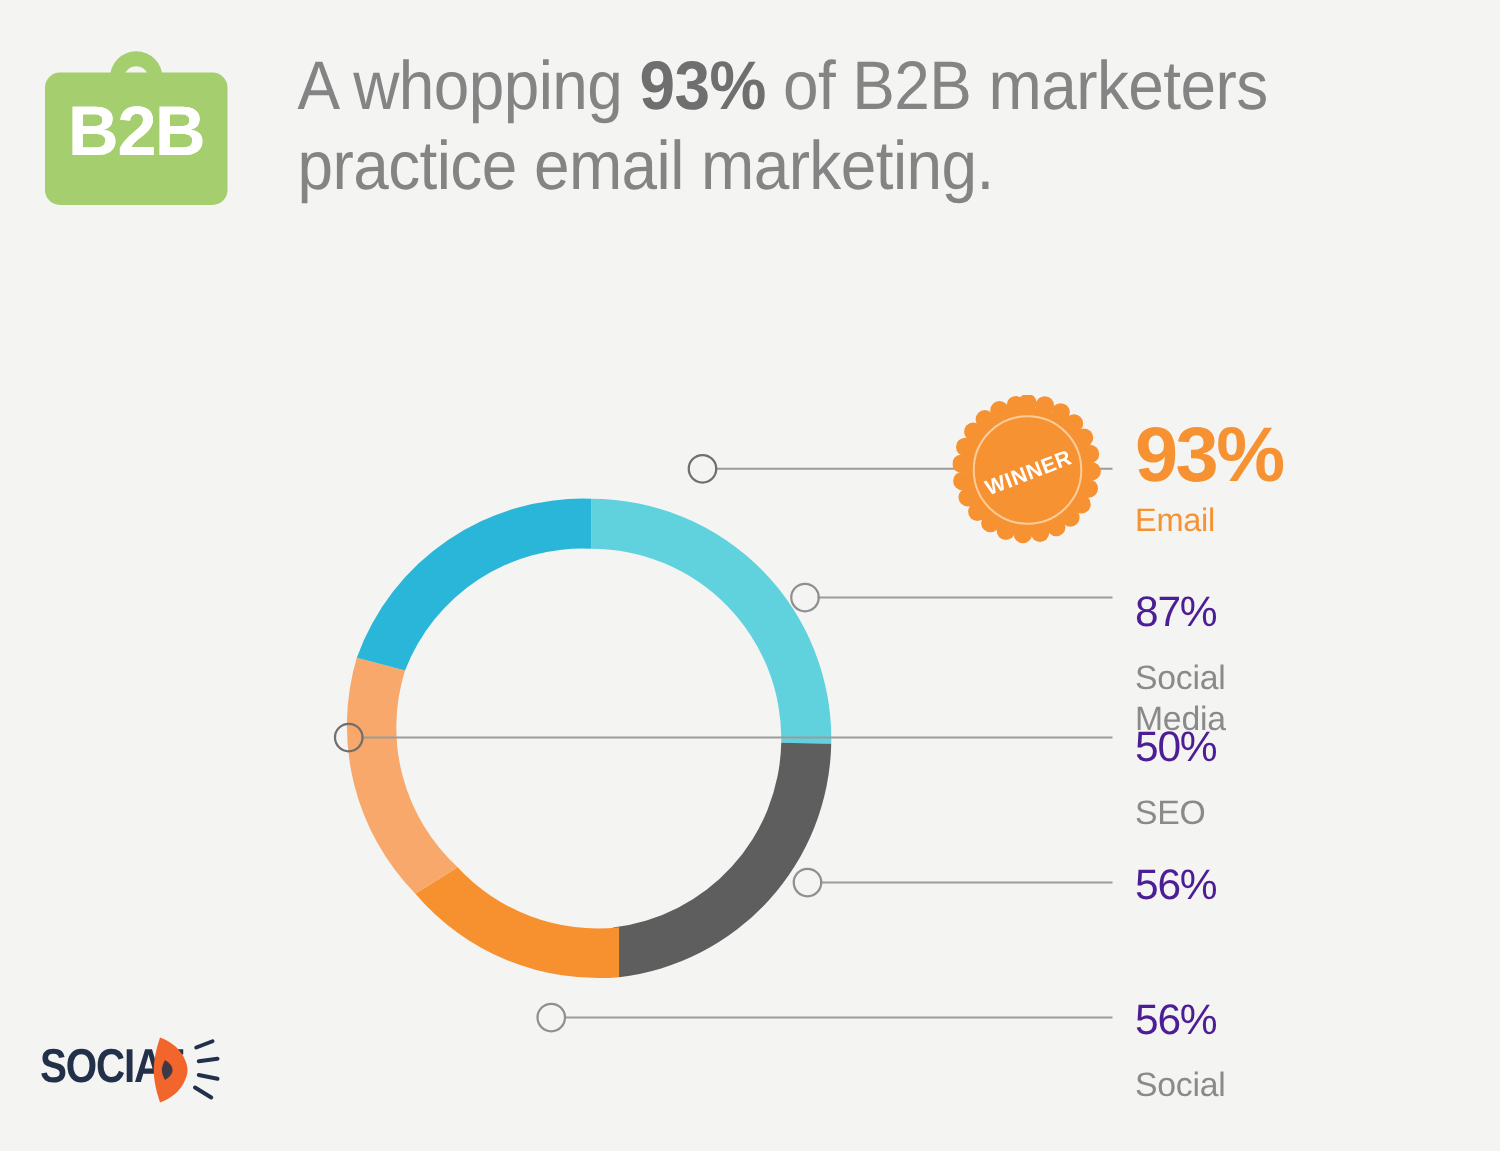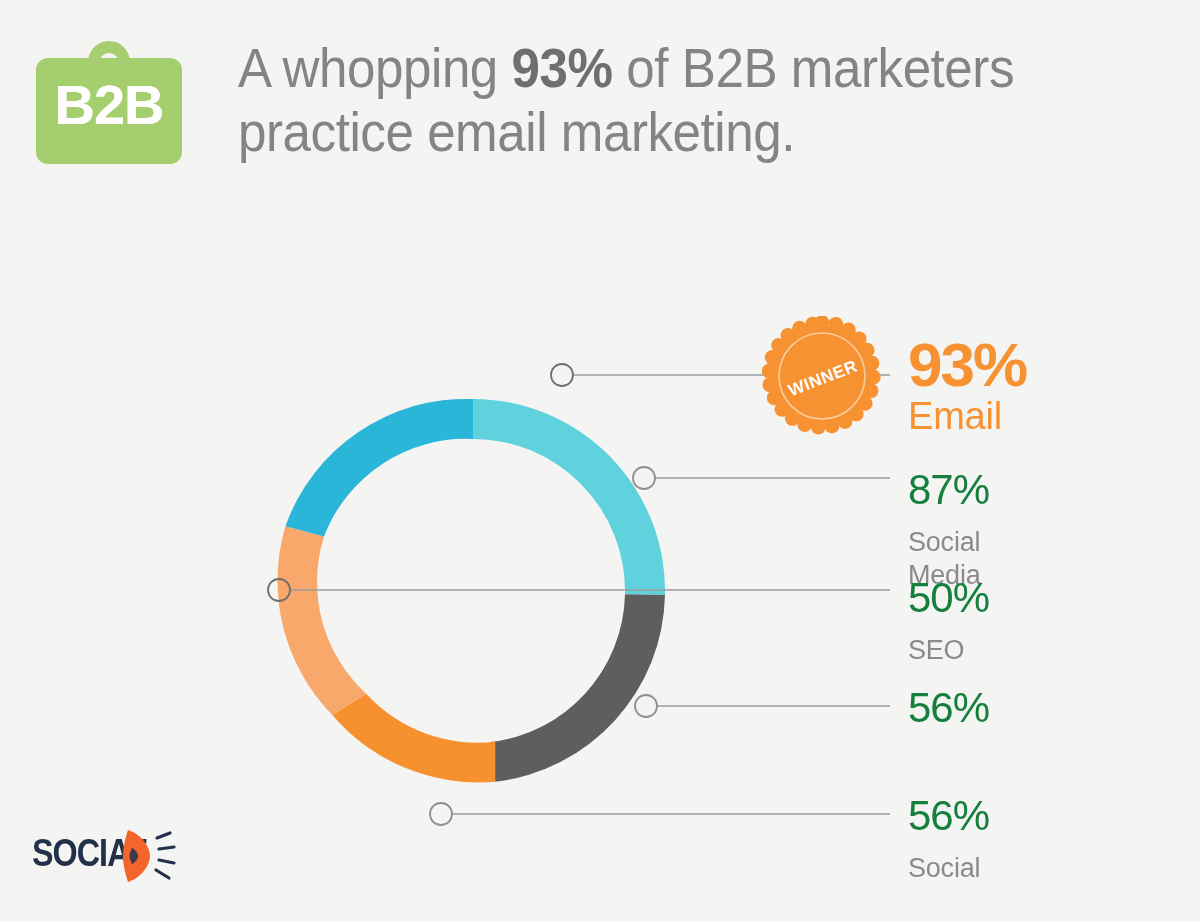--- a/index.html
+++ b/index.html
@@ -42,33 +42,33 @@
   #leaders { position: absolute; left: 0; top: 0; width: 1200px; height: 921px; pointer-events: none; }
 
   
   #winner-badge { position: absolute; left: 762px; top: 316px; width: 120px; height: 120px; }
   #winner-badge svg { display: block; }
 
   
   .label-group { position: absolute; left: 908px; }
   .label-pct {
     font-family: "Liberation Sans", sans-serif;
-    font-size: 42px; font-weight: 400; color: #15803d;
+    font-size: 34px; font-weight: 400; color: #4c1d95;
     line-height: 48px; letter-spacing: -1px;
   }
   .label-name {
     font-family: "Liberation Sans", sans-serif;
     font-size: 27px; font-weight: 400; color: #8a8a8a;
     line-height: 33px; letter-spacing: -0.2px; margin-top: 12px;
   }
   .label-group.winner .label-pct {
     color: #f79233; font-weight: 700; font-size: 62px; line-height: 62px;
     letter-spacing: -2px;
   }
-  .label-group.winner .label-name { color: #f79233; font-size: 38px; margin-top: 4px; }
+  .label-group.winner .label-name { color: #f79233; font-size: 26px; margin-top: 4px; }
 
   #lg-email   { top: 334px; }
   #lg-social  { top: 466px; }
   #lg-seo     { top: 574px; }
   #lg-paid    { top: 684px; }
   #lg-display { top: 792px; }
 
   
   #sociat-logo { position: absolute; left: 32px; top: 812px; width: 150px; height: 80px; }
   #sociat-logo svg { display: block; }

